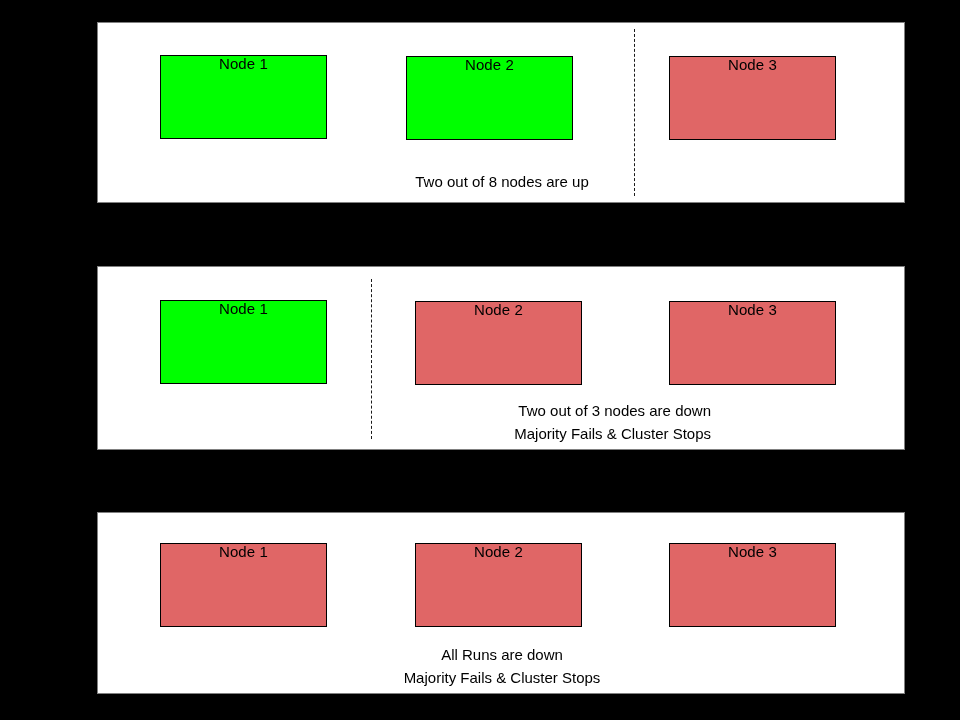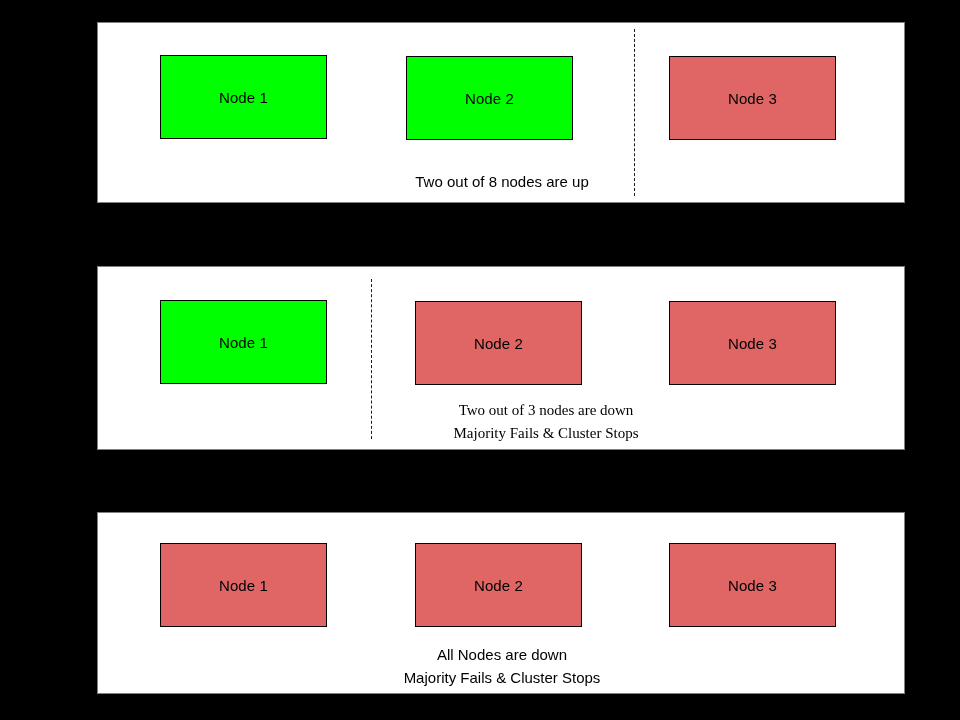--- a/index.html
+++ b/index.html
@@ -40,21 +40,20 @@
   #panel-2 { top: 512px; height: 182px; }
 
   
   .node-box {
     position: absolute;
     width: 167px;
     height: 84px;
     border: 1.5px solid #000000;
     box-sizing: border-box;
     display: flex;
-    align-items: center;
     justify-content: center;
   }
   .node-label {
     font-family: "Liberation Sans", sans-serif;
     font-size: 15px;
     color: #000000;
     line-height: 1;
     letter-spacing: 0.1px;
     white-space: nowrap;
   }
@@ -70,21 +69,21 @@
   .caption {
     position: absolute;
     font-family: "Liberation Sans", sans-serif;
     font-size: 15px;
     color: #000000;
     line-height: 23px;
     white-space: nowrap;
   }
   .caption .cap-line { display: block; }
   .caption.center { text-align: center; }
-  .caption.left   { text-align: center; font-family: Liberation Serif, serif; }
+  .caption.left   { text-align: right; }
 </style>
 </head>
 <body>
 
 <div id="canvas">
 
   <div class="panel" id="panel-0">
 
     <div class="node-box" style="left:62px; top:32px; background:#00ff00;">
       <span class="node-label">Node 1</span>
@@ -135,18 +134,18 @@
 
     <div class="node-box" style="left:317px; top:30px; background:#e06666;">
       <span class="node-label">Node 2</span>
     </div>
 
     <div class="node-box" style="left:571px; top:30px; background:#e06666;">
       <span class="node-label">Node 3</span>
     </div>
 
     <div class="caption center" style="left:264px; top:130px; width:280px;">
-      <span class="cap-line">All Nodes are down</span>
+      <span class="cap-line">All Runs are down</span>
       <span class="cap-line">Majority Fails &amp; Cluster Stops</span>
     </div>
   </div>
 
 </div>
 
 </body></html>

